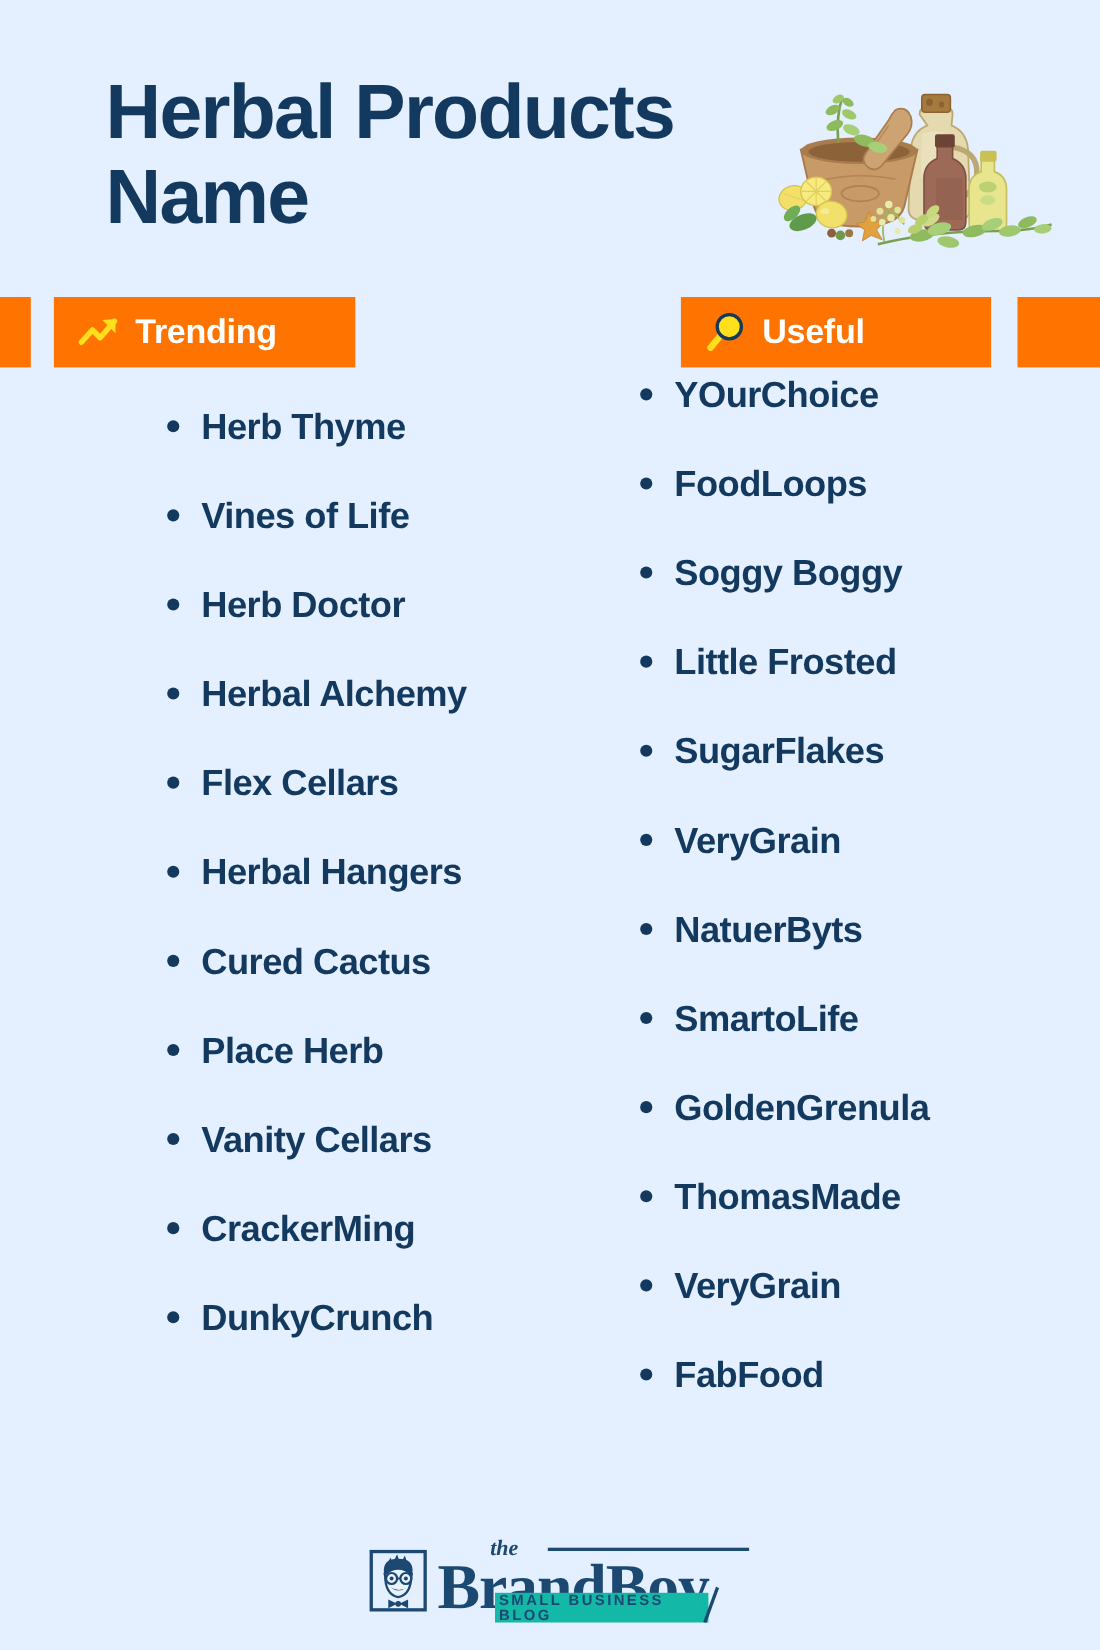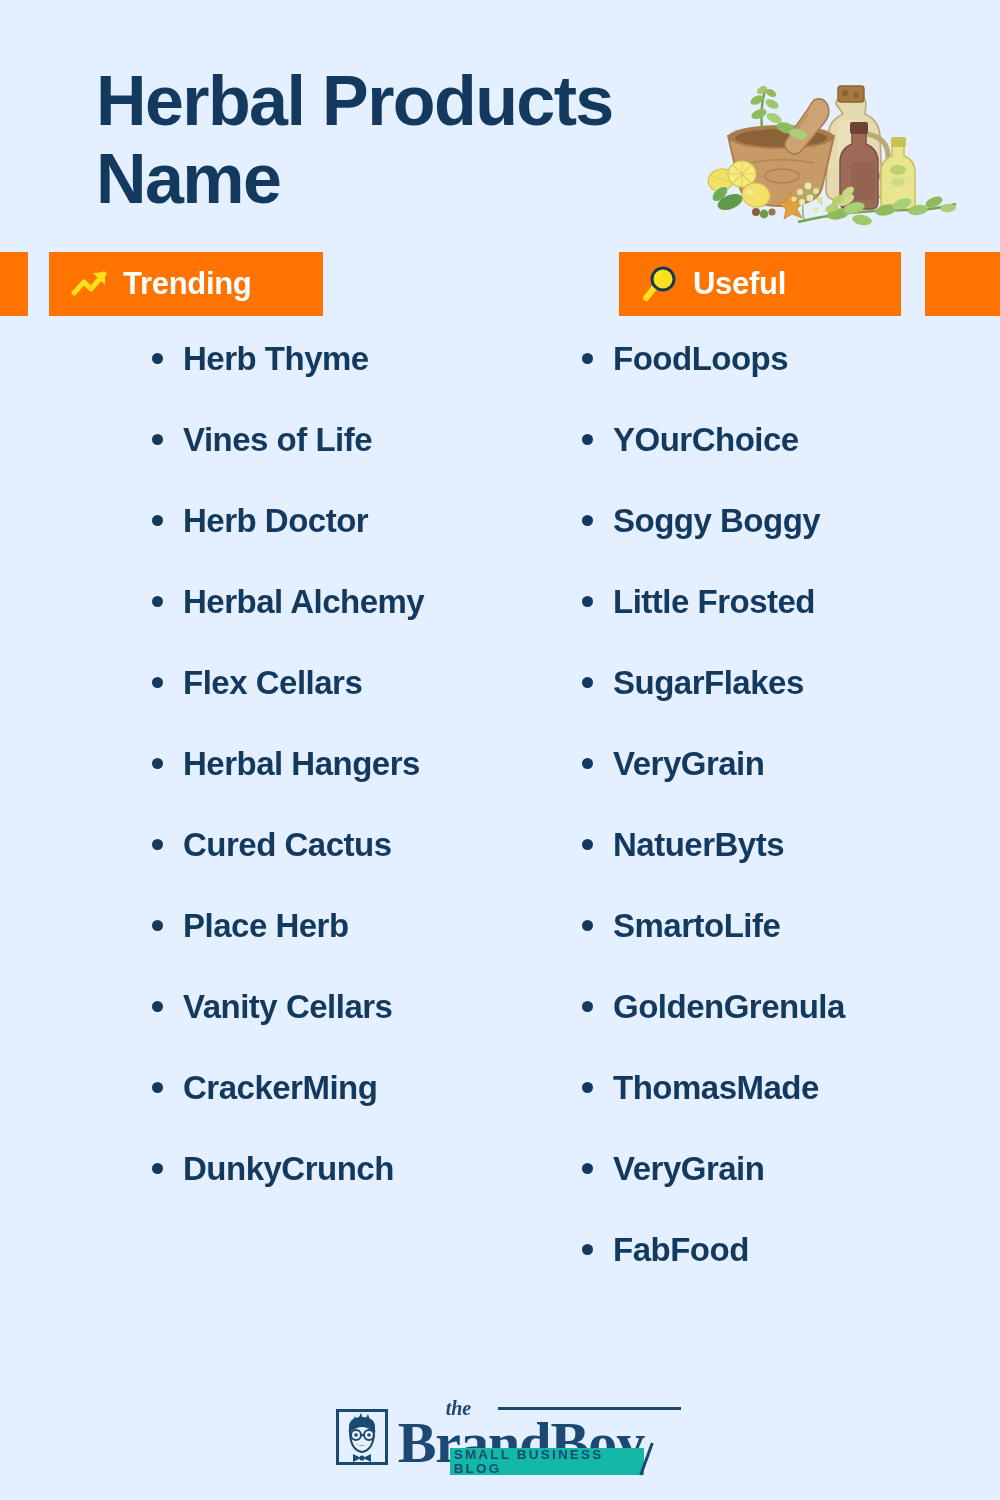--- a/index.html
+++ b/index.html
@@ -36,21 +36,21 @@
     position: absolute;
     right: 18px;
     top: 52px;
     width: 296px;
     height: 190px;
   }
 
   
   .badge-bar {
     position: absolute;
-    top: 252px;
+    top: 270px;
     left: 0;
     width: 948px;
     height: 64px;
   }
   .edge-strip {
     position: absolute;
     top: 0;
     height: 64px;
     background: #ff7300;
   }
@@ -95,21 +95,21 @@
     left: 0;
     width: 1000px;
     display: flex;
   }
   .name-column {
     width: 420px;
     list-style: none;
     margin: 0;
     padding: 0;
   }
-  .col-left  { margin-left: 140px; }
+  .col-left  { margin-left: 140px; margin-top: 29px; }
   .col-right { margin-left: 10px; }
 
   .name-item {
     height: 81px;
     display: flex;
     align-items: center;
     color: #133a5e;
     font-size: 33px;
     font-weight: 700;
     letter-spacing: -0.5px;
@@ -362,25 +362,25 @@
       </li>
     <li class="name-item">
         <span class="bullet"></span>
         <span>DunkyCrunch</span>
       </li>
   </ul>
 
   <ul class="name-column col-right">
     <li class="name-item">
         <span class="bullet"></span>
+        <span>YOurChoice</span>
+      </li>
+    <li class="name-item">
+        <span class="bullet"></span>
         <span>FoodLoops</span>
-      </li>
-    <li class="name-item">
-        <span class="bullet"></span>
-        <span>YOurChoice</span>
       </li>
     <li class="name-item">
         <span class="bullet"></span>
         <span>Soggy Boggy</span>
       </li>
     <li class="name-item">
         <span class="bullet"></span>
         <span>Little Frosted</span>
       </li>
     <li class="name-item">

